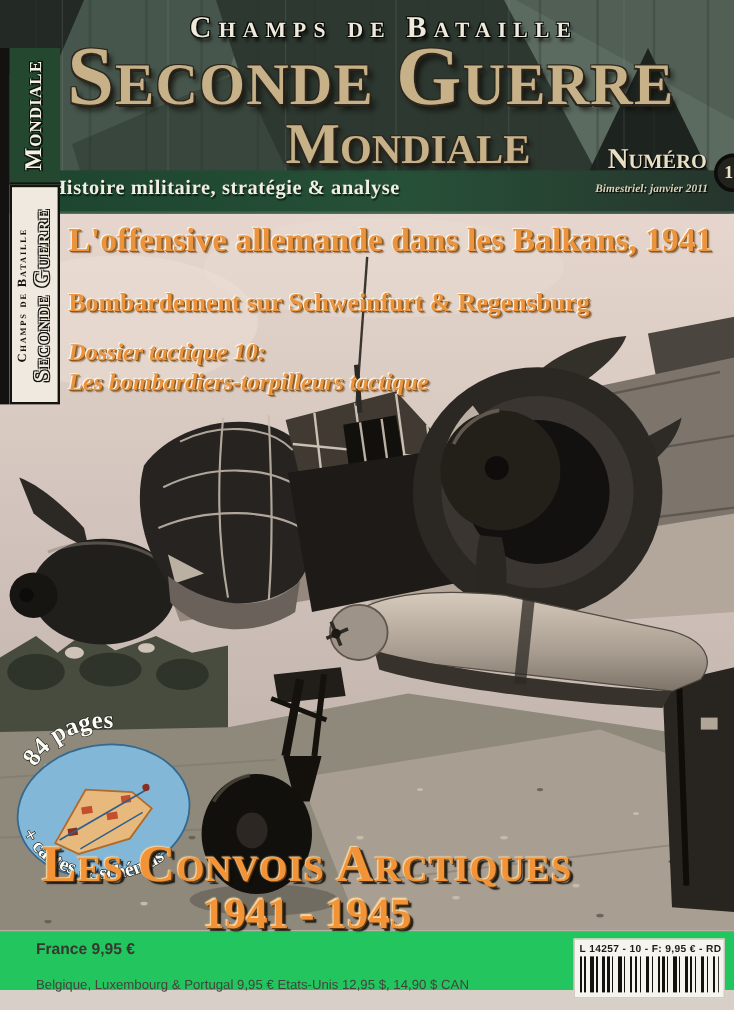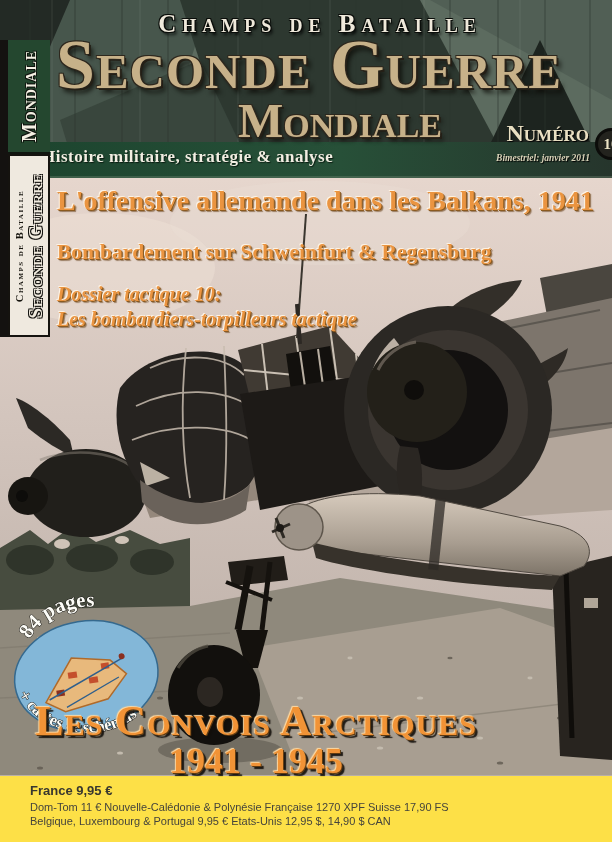--- a/index.html
+++ b/index.html
@@ -91,21 +91,21 @@
   .feature-title{
     font-variant:small-caps; font-weight:bold; font-size:43px; letter-spacing:1px; color:#f19336;
     text-shadow:-1px -1px 1px #ffd9a0,1px 1px 0 #5f3a10,3px 3px 1px rgba(18,14,10,.9);
   }
   .feature-years{
     font-variant:small-caps; font-weight:bold; font-size:36px; color:#f19336;
     text-shadow:-1px -1px 1px #ffd9a0,1px 1px 0 #5f3a10,3px 3px 1px rgba(18,14,10,.9);
   }
 
   
-  .bottom-band{ top:775px; left:0; width:612px; height:67px; background:#fde047; z-index:3;
+  .bottom-band{ top:775px; left:0; width:612px; height:50px; background:#22c55e; z-index:3;
     box-shadow:0 1px 0 #b9afa7 inset;}
   .price-france{ top:8px; left:30px; position:absolute; font-family:"Liberation Sans",sans-serif;
     font-weight:bold; font-size:13px; color:#38372f;}
   .price-line{ position:absolute; left:30px; font-family:"Liberation Sans",sans-serif;
     font-size:11px; color:#45443c; white-space:nowrap;}
   .pl2{top:26px;} .pl3{top:40px;}
   .barcode-box{ position:absolute; right:8px; top:7px; width:126px; height:50px; background:#f6f4ef;
     border:1px solid #c9c2b8; padding:2px 4px;}
   .barcode-label{ font-family:"Liberation Sans",sans-serif; font-size:8.5px; font-weight:bold;
     color:#1c1b18; text-align:center; letter-spacing:.3px; white-space:nowrap;}
@@ -362,17 +362,20 @@
     </text>
   </svg>
 
   <div class="abs feature">
     <div class="feature-title">Les Convois Arctiques</div>
     <div class="feature-years">1941 - 1945</div>
   </div>
 
   <div class="abs bottom-band">
     <div class="price-france">France 9,95 €</div>
-    <div class="price-line pl2">Dom-Tom 11 € Nouvelle-Calédonie &amp; Polynésie Française 1270 XPF Suisse 17,90 FS</div>
     <div class="price-line pl3">Belgique, Luxembourg &amp; Portugal 9,95 € Etats-Unis 12,95 $, 14,90 $ CAN</div>
+    <div class="barcode-box">
+      <div class="barcode-label">L 14257 - 10 - F: 9,95 € - RD</div>
+      <div class="barcode-bars"></div>
+    </div>
   </div>
 
 </div>
 
 </body></html>

